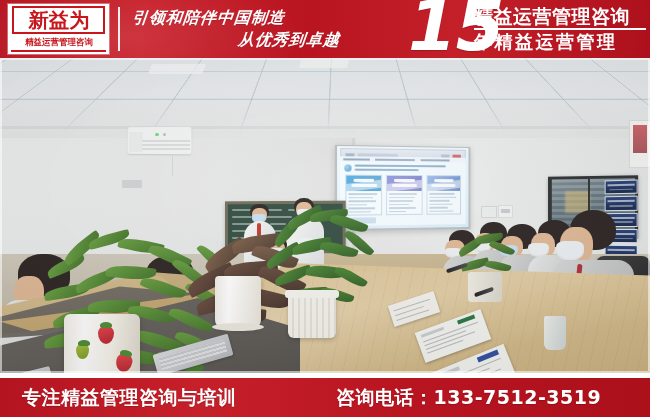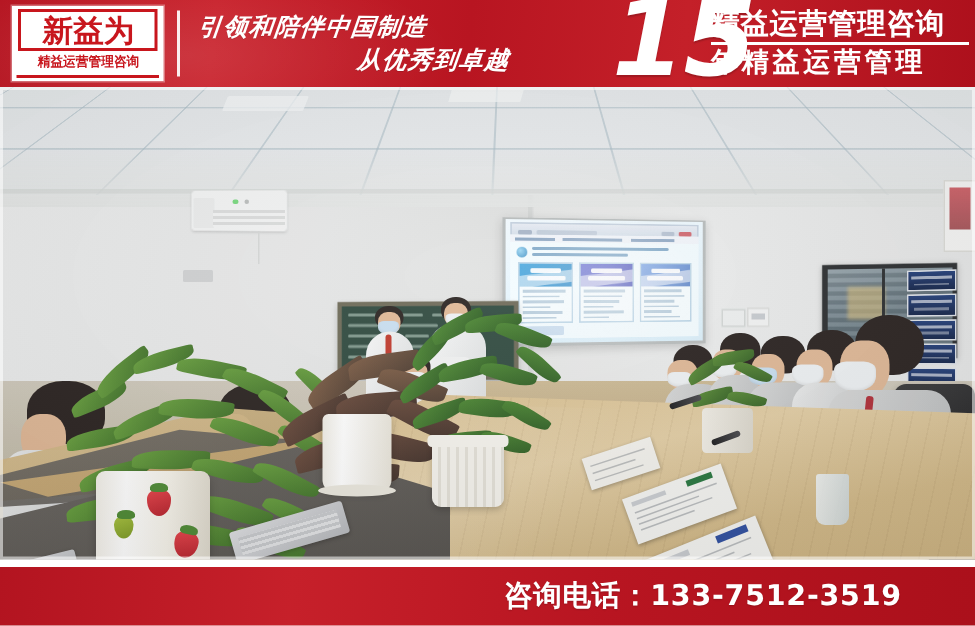--- a/index.html
+++ b/index.html
@@ -635,16 +635,17 @@
     <div class="pen" style="left:446px;top:208px;width:22px;height:4px;transform:rotate(-18deg);"></div>
     <div class="pen" style="left:474px;top:232px;width:20px;height:4px;transform:rotate(-20deg);"></div>
 
     <div class="ph grade"></div>
     <div class="ph photo-border"></div>
   </div>
 
   <div class="gap"></div>
 
   <div class="footer">
+    <div class="f-txt f1">专注精益管理咨询与培训</div>
     <div class="f-txt f2">咨询电话：133-7512-3519</div>
   </div>
 
 </div>
 
 </body></html>

